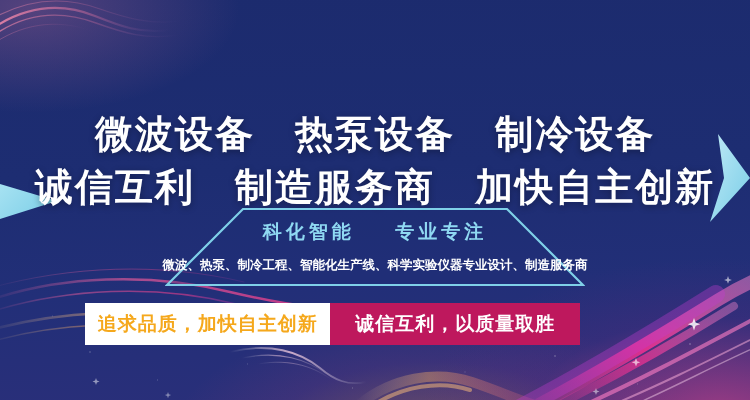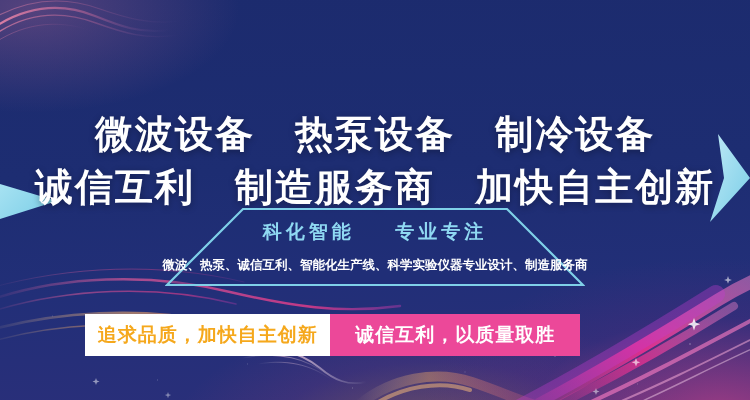--- a/index.html
+++ b/index.html
@@ -103,42 +103,42 @@
     color: #ffffff;
     font-size: 12.5px;
     font-weight: bold;
     letter-spacing: 0px;
     white-space: nowrap;
   }
 
   
   .bars {
     position: absolute;
-    left: 85px; top: 314px;
+    left: 85px; top: 303px;
     width: 495px; height: 42px;
     display: flex;
   }
   .bar {
     height: 100%;
     display: flex;
     align-items: center;
     justify-content: center;
     font-size: 19px;
     font-weight: bold;
     letter-spacing: 1px;
     white-space: nowrap;
   }
   .bar-left {
     width: 290px;
     background: #ffffff;
     color: #f5a81c;
   }
   .bar-right {
     width: 295px;
-    background: #ec4899;
+    background: #be185d;
     color: #ffffff;
     font-family: Liberation Mono, monospace;
   }
 </style>
 </head>
 <body>
 
 <div id="banner">
 
   <div class="bg-base"></div>
@@ -259,21 +259,21 @@
 
   <div class="panel">
     <svg viewBox="0 0 420 80" width="420" height="80">
       <polygon points="78,2 342,2 418,78 2,78" fill="rgba(30,48,120,0.30)" stroke="#7fd0e8" stroke-width="2.2"></polygon>
     </svg>
     <div class="panel-slogan">
       <span>科化智能</span>
       <span class="sep"></span>
       <span>专业专注</span>
     </div>
-    <div class="panel-sub">微波、热泵、诚信互利、智能化生产线、科学实验仪器专业设计、制造服务商</div>
+    <div class="panel-sub">微波、热泵、制冷工程、智能化生产线、科学实验仪器专业设计、制造服务商</div>
   </div>
 
   <div class="bars">
     <div class="bar bar-left">追求品质，加快自主创新</div>
     <div class="bar bar-right">诚信互利，以质量取胜</div>
   </div>
 
 </div>
 
 </body></html>

